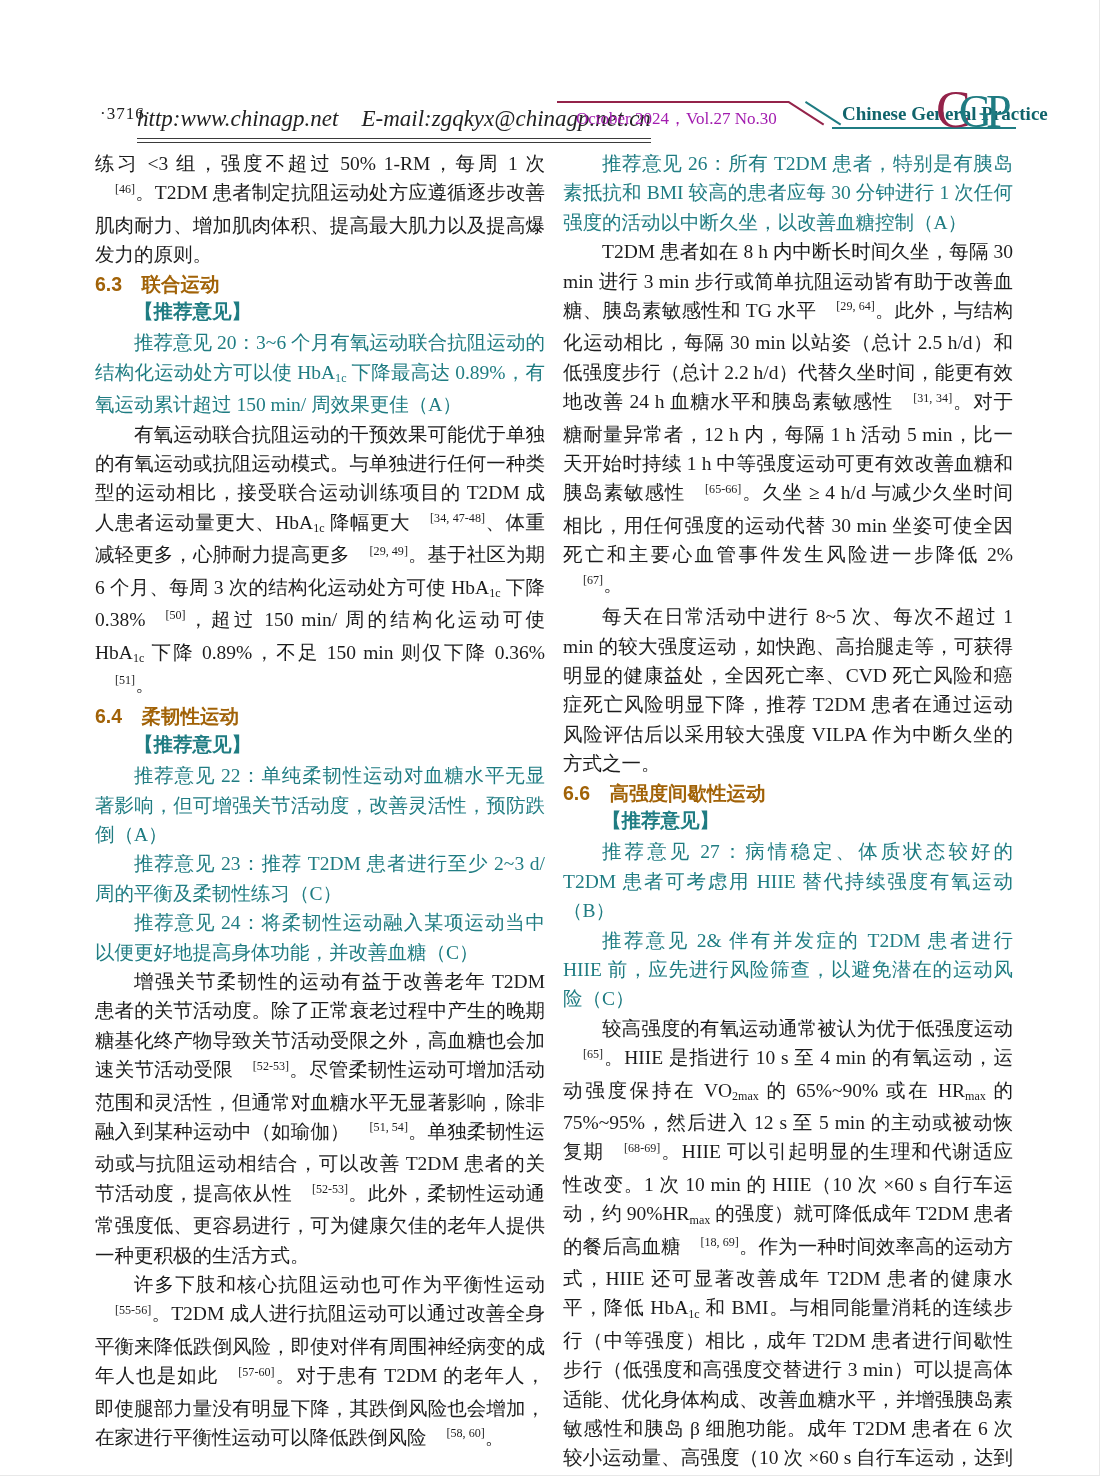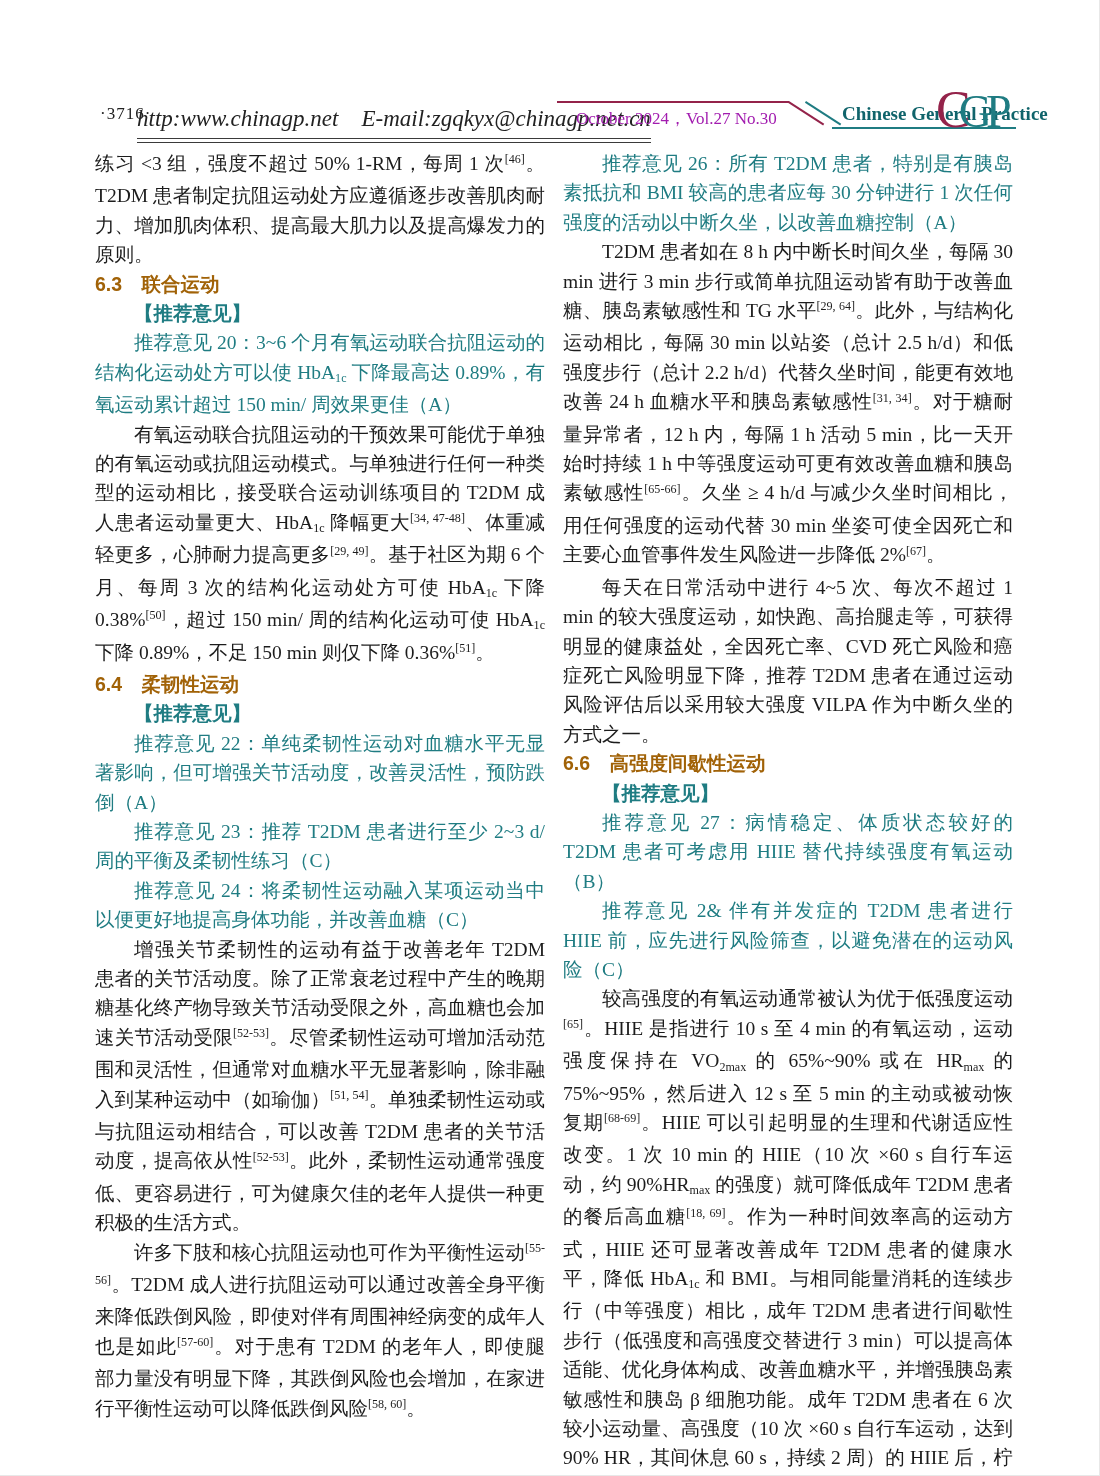--- a/index.html
+++ b/index.html
@@ -88,30 +88,31 @@
     color: var(--teal);
   }
   .heading {
     font-family: "Liberation Sans", sans-serif;
     font-weight: bold;
     font-size: 19.5px;
     color: #a16207;
     text-indent: 0;
   }
   .rec-header {
-    font-family: Liberation Sans, sans-serif;
+    font-family: Liberation Mono, monospace;
     font-weight: bold;
     color: var(--teal);
     text-indent: 2em;
   }
   .block sup {
     font-size: 0.62em;
     vertical-align: baseline;
     position: relative; top: -0.55em;
     letter-spacing: 0;
+    margin-left: 20px;
   }
   .block sub {
     font-size: 0.62em;
     vertical-align: baseline;
     position: relative; top: 0.28em;
   }
 </style>
 </head>
 <body>
 
@@ -142,21 +143,21 @@
         <div class="block rec-header">【推荐意见】</div>
         <div class="block rec">推荐意见 22：单纯柔韧性运动对血糖水平无显著影响，但可增强关节活动度，改善灵活性，预防跌倒（A）</div>
         <div class="block rec">推荐意见 23：推荐 T2DM 患者进行至少 2~3 d/ 周的平衡及柔韧性练习（C）</div>
         <div class="block rec">推荐意见 24：将柔韧性运动融入某项运动当中以便更好地提高身体功能，并改善血糖（C）</div>
         <div class="block para">增强关节柔韧性的运动有益于改善老年 T2DM 患者的关节活动度。除了正常衰老过程中产生的晚期糖基化终产物导致关节活动受限之外，高血糖也会加速关节活动受限<sup>[52-53]</sup>。尽管柔韧性运动可增加活动范围和灵活性，但通常对血糖水平无显著影响，除非融入到某种运动中（如瑜伽）<sup>[51, 54]</sup>。单独柔韧性运动或与抗阻运动相结合，可以改善 T2DM 患者的关节活动度，提高依从性<sup>[52-53]</sup>。此外，柔韧性运动通常强度低、更容易进行，可为健康欠佳的老年人提供一种更积极的生活方式。</div>
         <div class="block para">许多下肢和核心抗阻运动也可作为平衡性运动<sup>[55-56]</sup>。T2DM 成人进行抗阻运动可以通过改善全身平衡来降低跌倒风险，即使对伴有周围神经病变的成年人也是如此<sup>[57-60]</sup>。对于患有 T2DM 的老年人，即使腿部力量没有明显下降，其跌倒风险也会增加，在家进行平衡性运动可以降低跌倒风险<sup>[58, 60]</sup>。</div>
       </div>
     <div class="col">
         <div class="block rec">推荐意见 26：所有 T2DM 患者，特别是有胰岛素抵抗和 BMI 较高的患者应每 30 分钟进行 1 次任何强度的活动以中断久坐，以改善血糖控制（A）</div>
         <div class="block para">T2DM 患者如在 8 h 内中断长时间久坐，每隔 30 min 进行 3 min 步行或简单抗阻运动皆有助于改善血糖、胰岛素敏感性和 TG 水平<sup>[29, 64]</sup>。此外，与结构化运动相比，每隔 30 min 以站姿（总计 2.5 h/d）和低强度步行（总计 2.2 h/d）代替久坐时间，能更有效地改善 24 h 血糖水平和胰岛素敏感性<sup>[31, 34]</sup>。对于糖耐量异常者，12 h 内，每隔 1 h 活动 5 min，比一天开始时持续 1 h 中等强度运动可更有效改善血糖和胰岛素敏感性<sup>[65-66]</sup>。久坐 ≥ 4 h/d 与减少久坐时间相比，用任何强度的运动代替 30 min 坐姿可使全因死亡和主要心血管事件发生风险进一步降低 2%<sup>[67]</sup>。</div>
-        <div class="block para">每天在日常活动中进行 4~5 次、每次不超过 1 min 的较大强度运动，如快跑、高抬腿走等，可获得明显的健康益处，全因死亡率、CVD 死亡风险和癌症死亡风险明显下降，推荐 T2DM 患者在通过运动风险评估后以采用较大强度 VILPA 作为中断久坐的方式之一。</div>
+        <div class="block para">每天在日常活动中进行 8~5 次、每次不超过 1 min 的较大强度运动，如快跑、高抬腿走等，可获得明显的健康益处，全因死亡率、CVD 死亡风险和癌症死亡风险明显下降，推荐 T2DM 患者在通过运动风险评估后以采用较大强度 VILPA 作为中断久坐的方式之一。</div>
         <div class="block heading">6.6　高强度间歇性运动</div>
         <div class="block rec-header">【推荐意见】</div>
         <div class="block rec">推荐意见 27：病情稳定、体质状态较好的 T2DM 患者可考虑用 HIIE 替代持续强度有氧运动（B）</div>
         <div class="block rec">推荐意见 2&amp; 伴有并发症的 T2DM 患者进行 HIIE 前，应先进行风险筛查，以避免潜在的运动风险（C）</div>
         <div class="block para">较高强度的有氧运动通常被认为优于低强度运动<sup>[65]</sup>。HIIE 是指进行 10 s 至 4 min 的有氧运动，运动强度保持在 VO<sub>2max</sub> 的 65%~90% 或在 HR<sub>max</sub> 的 75%~95%，然后进入 12 s 至 5 min 的主动或被动恢复期<sup>[68-69]</sup>。HIIE 可以引起明显的生理和代谢适应性改变。1 次 10 min 的 HIIE（10 次 ×60 s 自行车运动，约 90%HR<sub>max</sub> 的强度）就可降低成年 T2DM 患者的餐后高血糖<sup>[18, 69]</sup>。作为一种时间效率高的运动方式，HIIE 还可显著改善成年 T2DM 患者的健康水平，降低 HbA<sub>1c</sub> 和 BMI。与相同能量消耗的连续步行（中等强度）相比，成年 T2DM 患者进行间歇性步行（低强度和高强度交替进行 3 min）可以提高体适能、优化身体构成、改善血糖水平，并增强胰岛素敏感性和胰岛 β 细胞功能。成年 T2DM 患者在 6 次较小运动量、高强度（10 次 ×60 s 自行车运动，达到 90% HR，其间休息 60 s，持续 2 周）的 HIIE 后，柠檬酸合成酶的最大活性和骨骼肌线粒体蛋白含量都有所提高。此外，</div>
       </div>
   </div>
 
 </div>
 

